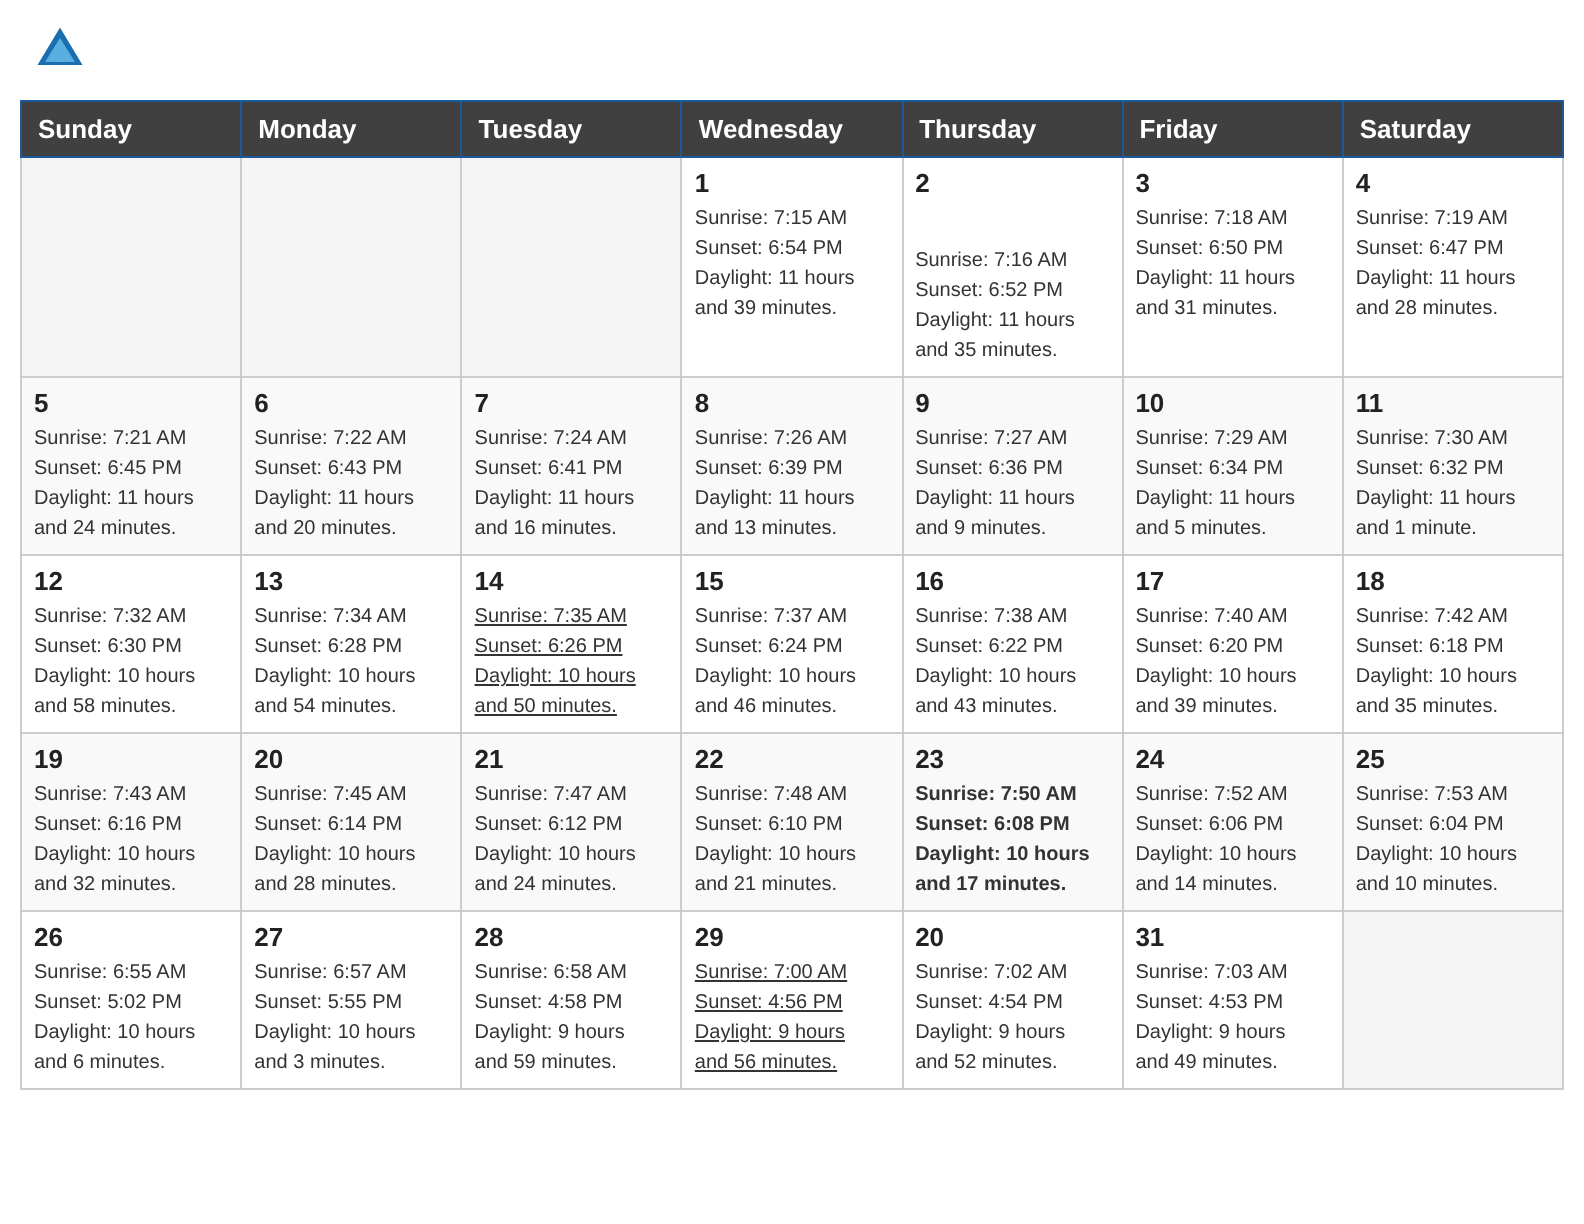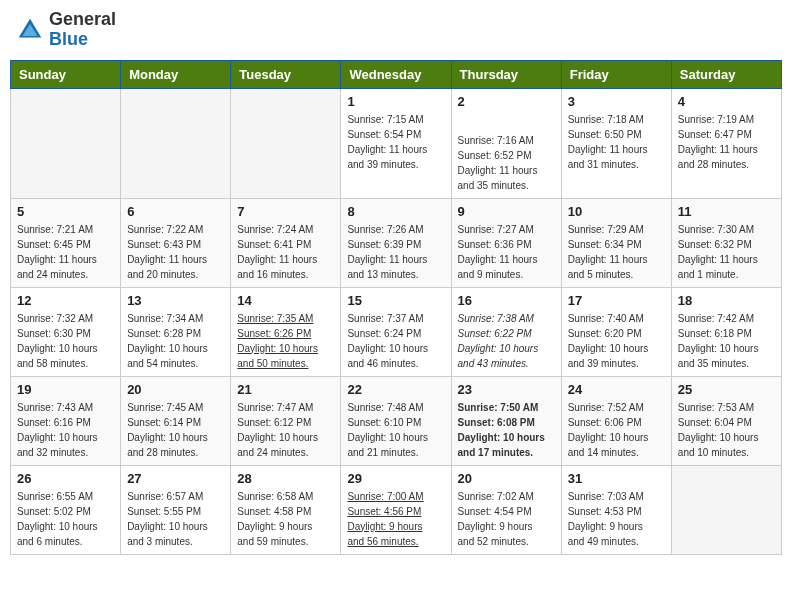--- a/index.html
+++ b/index.html
@@ -46,21 +46,21 @@
       font-size: 16px;
       color: #555;
       margin-top: 2px;
     }
     .calendar {
       width: 100%;
       border-collapse: collapse;
       border: 1px solid #ccc;
     }
     .calendar th {
-      background: #4d7c0f;
+      background: #404040;
       color: #fff;
       font-size: 13px;
       font-weight: bold;
       padding: 6px 8px;
       text-align: left;
       border: 1px solid #1a5a9a;
     }
     .calendar td {
       vertical-align: top;
       padding: 5px 6px;
@@ -92,24 +92,20 @@
   </style>
 </head>
 <body>
 
 <div class="header">
   <div class="logo">
     <svg class="logo-icon" viewBox="0 0 40 40">
       <polygon points="20,5 35,30 5,30" fill="#1a6faf"></polygon>
       <polygon points="20,12 30,28 10,28" fill="#5baee0"></polygon>
     </svg>
-    <div class="logo-text">
-      <div class="logo-general">General</div>
-      <div class="logo-blue">Blue</div>
-    </div>
   </div>
 </div>
 
 <table class="calendar">
   <thead>
     <tr>
     <th>Sunday</th>
         <th>Monday</th>
         <th>Tuesday</th>
         <th>Wednesday</th>
@@ -227,21 +223,21 @@
         </td>
         <td>
           <div class="day-number">15</div>
           <div class="day-info" style="white-space: pre-line;">Sunrise: 7:37 AM
 Sunset: 6:24 PM
 Daylight: 10 hours
 and 46 minutes.</div>
         </td>
         <td>
           <div class="day-number">16</div>
-          <div class="day-info" style="white-space: pre-line; font-style: italic;">Sunrise: 7:38 AM
+          <div class="day-info" style="white-space: pre-line;">Sunrise: 7:38 AM
 Sunset: 6:22 PM
 Daylight: 10 hours
 and 43 minutes.</div>
         </td>
         <td>
           <div class="day-number">17</div>
           <div class="day-info" style="white-space: pre-line;">Sunrise: 7:40 AM
 Sunset: 6:20 PM
 Daylight: 10 hours
 and 39 minutes.</div>

